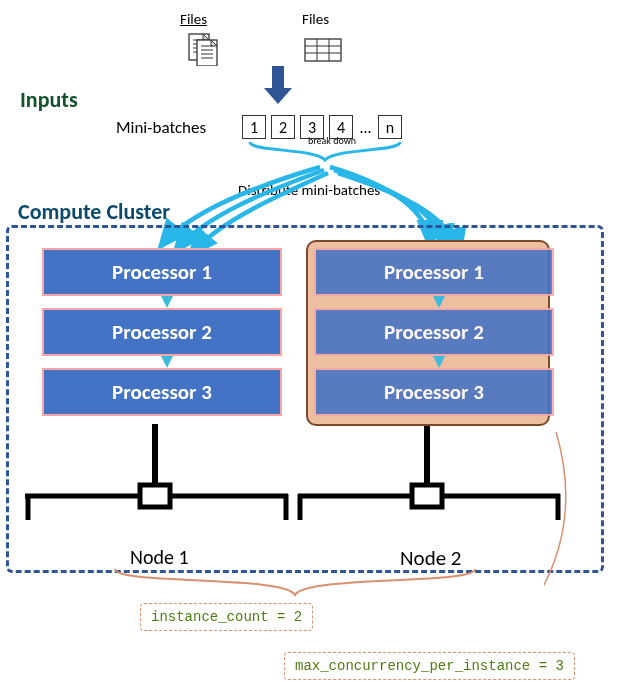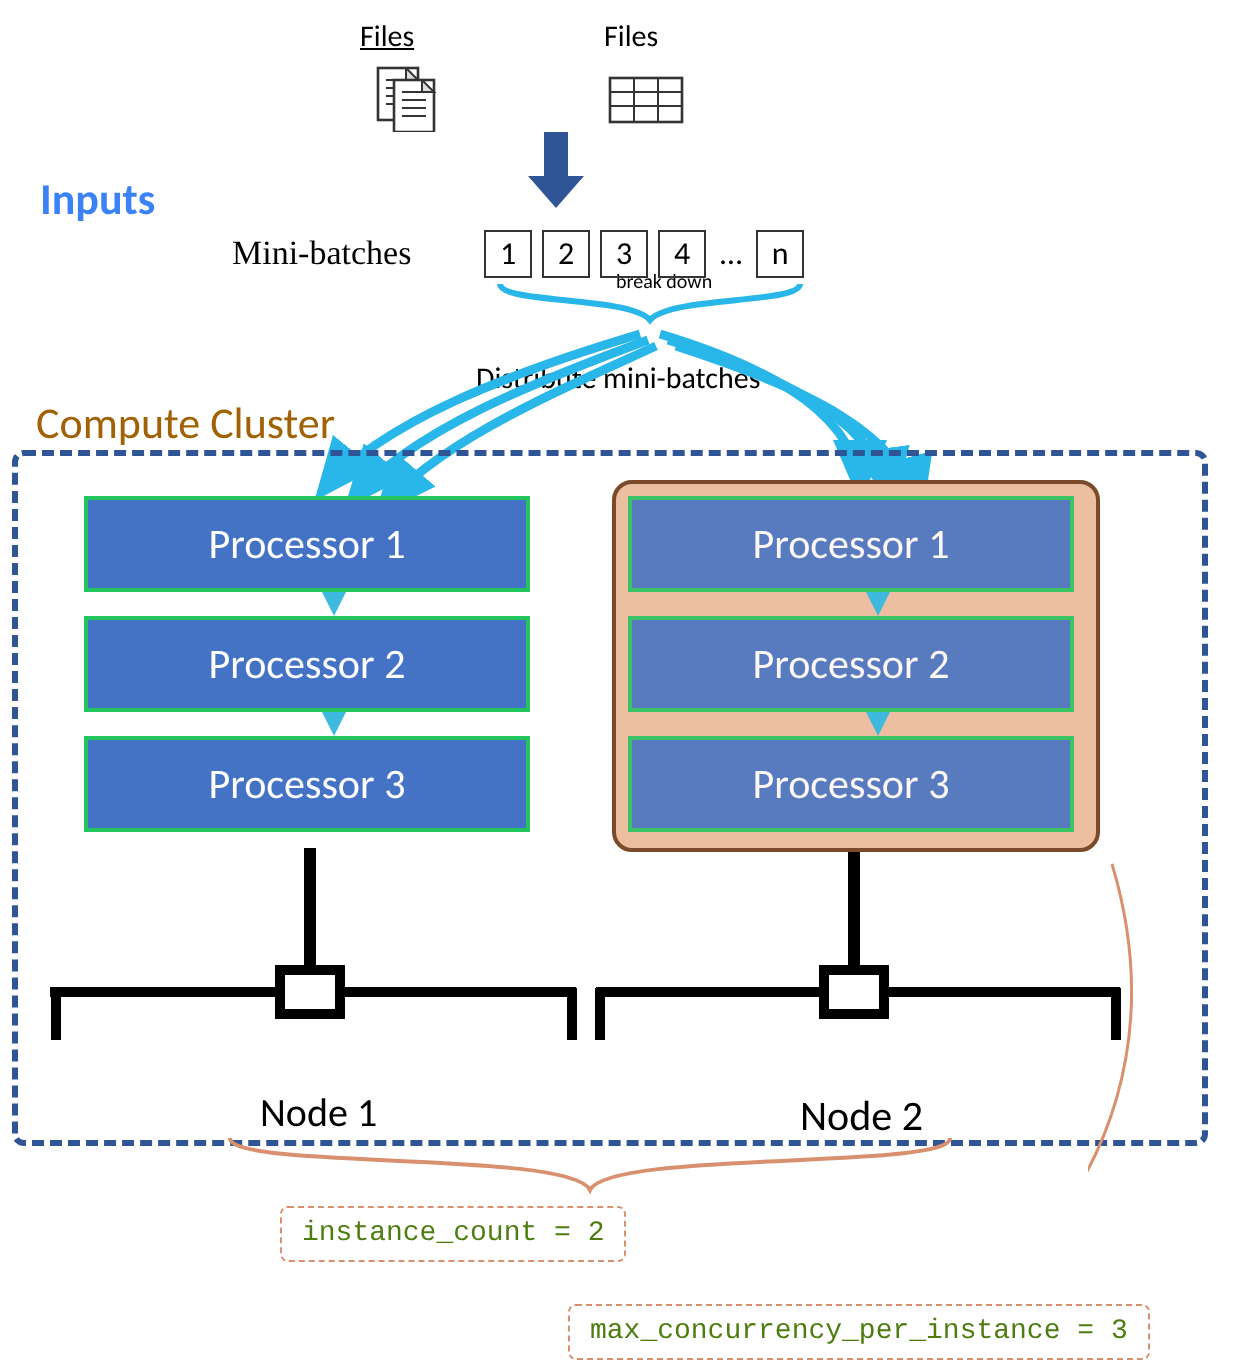--- a/index.html
+++ b/index.html
@@ -7,25 +7,25 @@
     font-family: Calibri, Arial, sans-serif;
     margin: 0;
     padding: 10px;
     width: 617px;
     height: 682px;
     position: relative;
     background: white;
   }
   .label-files { position: absolute; left: 180px; top: 10px; font-size: 15px; text-decoration: underline; }
   .label-table { position: absolute; left: 302px; top: 10px; font-size: 15px; }
-  .label-inputs { position: absolute; left: 20px; top: 86px; font-size: 22px; font-weight: bold; color: #3b82f6; }
+  .label-inputs { position: absolute; left: 20px; top: 86px; font-size: 22px; font-weight: bold; color: #14532d; }
   .label-breakdown { position: absolute; left: 308px; top: 86px; font-size: 10px; margin-top: 48px; }
-  .label-minibatches { position: absolute; left: 116px; top: 117px; font-size: 17px; font-family: Liberation Serif, serif; }
+  .label-minibatches { position: absolute; left: 116px; top: 117px; font-size: 17px; }
   .label-distribute { position: absolute; left: 238px; top: 181px; font-size: 15px; }
-  .label-cluster { position: absolute; left: 18px; top: 198px; font-size: 22px; font-weight: normal; color: #a16207; }
+  .label-cluster { position: absolute; left: 18px; top: 198px; font-size: 22px; font-weight: bold; color: #0c4a6e; }
   .label-node1 { position: absolute; left: 130px; top: 545px; font-size: 20px; }
   .label-node2 { position: absolute; left: 400px; top: 545px; font-size: 21px; }
 
   .files-icon { position: absolute; left: 185px; top: 32px; }
   .table-icon { position: absolute; left: 304px; top: 38px; }
   .arrow-down { position: absolute; left: 260px; top: 64px; }
 
   .batch-row { position: absolute; left: 242px; top: 115px; display: flex; gap: 5px; align-items: center; }
   .batch-box { width: 24px; height: 24px; border: 1px solid #333; display: flex; align-items: center; justify-content: center; font-size: 16px; }
   .ellipsis { font-size: 16px; padding: 0 2px; }
@@ -40,24 +40,25 @@
     border-radius: 6px;
   }
 
   .distribute-lines { position: absolute; left: 100px; top: 155px; pointer-events: none; }
 
   .node-wrap { position: absolute; width: 250px; }
   .node1 { left: 42px; top: 248px; }
   .node2 { left: 314px; top: 248px; }
 
   .processor {
-    width: 223px; height: 48px;
+    width: 240px; height: 48px;
     display: flex; align-items: center; justify-content: center;
     font-size: 21px; color: white;
-    border: 2px solid #22c55e;
+    border: 2px solid #fca5a5;
+    font-weight: bold;
   }
   .node-platters { display: flex; flex-direction: column; gap: 2px; position: relative; z-index: 2; }
   .platter-arrow { display:flex; justify-content:center; margin:-2px 0; position:relative; z-index:3;}
 
   .node1 .processor { background: #4472c4; }
   .node2 .processor { background: #4472c4; opacity: 0.88; }
 
   .node2-bg {
     position: absolute;
     left: 306px; top: 240px;

